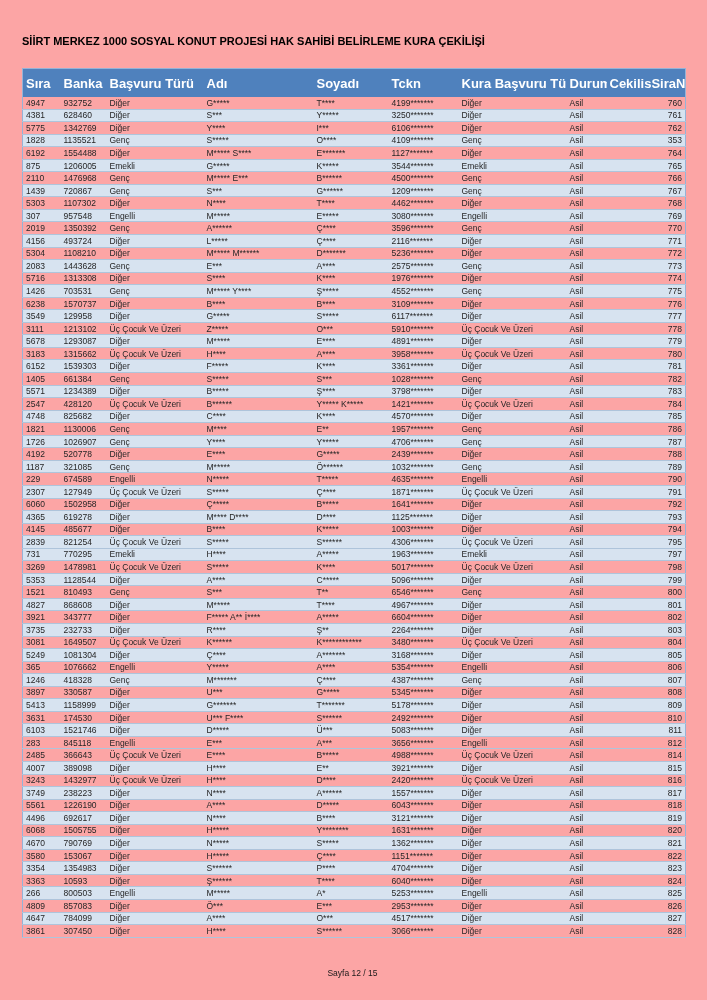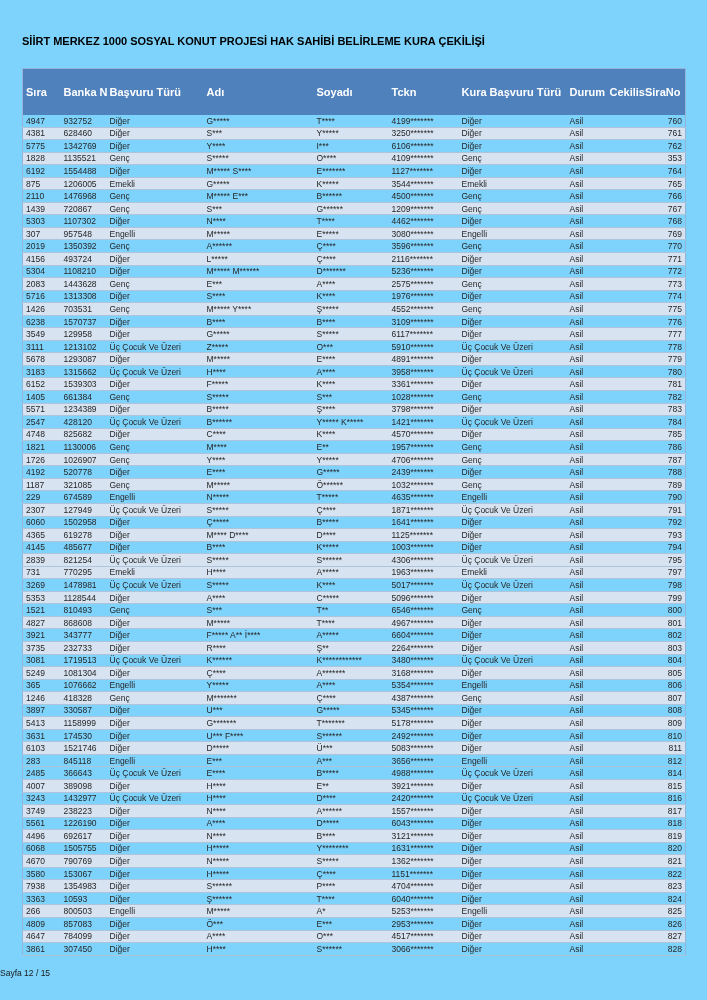--- a/index.html
+++ b/index.html
@@ -5,21 +5,21 @@
   html, body {
     margin: 0;
     padding: 0;
     background: #ffffff;
     font-family: "Liberation Sans", sans-serif;
   }
   .page {
     position: relative;
     width: 707px;
     height: 1000px;
-    background: #7dd3fc;
+    background: #fca5a5;
     overflow: hidden;
   }
   .doc-title {
     position: absolute;
     left: 22px;
     top: 35px;
     width: 660px;
     font-size: 11px;
     font-weight: bold;
     color: #000000;
@@ -30,25 +30,25 @@
     left: 22px;
     top: 68px;
     width: 663px;
     border-collapse: collapse;
     table-layout: fixed;
     border: 1px solid #95B3D7;
   }
   table.lottery-table thead th {
     background: #4F81BD;
     color: #ffffff;
-    font-size: 11px;
+    font-size: 13px;
     font-weight: bold;
     text-align: left;
     vertical-align: middle;
-    height: 46px;
+    height: 28px;
     padding: 0 2px 0 3px;
     white-space: nowrap;
     overflow: hidden;
     border: none;
   }
   table.lottery-table thead th.num {
     text-align: left;
     padding-right: 4px;
   }
   table.lottery-table tbody td {
@@ -66,21 +66,21 @@
     padding-right: 3px;
   }
   table.lottery-table tbody tr.band {
     background: #D7E3F0;
   }
   .page-footer {
     position: absolute;
     left: 0;
     top: 968px;
     width: 705px;
-    text-align: left;
+    text-align: center;
     font-size: 8.5px;
     color: #1a1a1a;
   }
 </style>
 </head>
 <body>
 
 <div class="page">
 
   <div class="doc-title">SİİRT MERKEZ 1000 SOSYAL KONUT PROJESİ HAK SAHİBİ BELİRLEME KURA ÇEKİLİŞİ</div>
@@ -579,21 +579,21 @@
           <td>Diğer</td>
           <td>R****</td>
           <td>Ş**</td>
           <td>2264*******</td>
           <td>Diğer</td>
           <td>Asil</td>
           <td class="num">803</td>
         </tr>
         <tr>
           <td>3081</td>
-          <td>1719513</td>
+          <td>1649507</td>
           <td>Üç Çocuk Ve Üzeri</td>
           <td>K******</td>
           <td>K************</td>
           <td>3480*******</td>
           <td>Üç Çocuk Ve Üzeri</td>
           <td>Asil</td>
           <td class="num">804</td>
         </tr>
         <tr class="band">
           <td>5249</td>
@@ -776,21 +776,21 @@
           <td>153067</td>
           <td>Diğer</td>
           <td>H*****</td>
           <td>Ç****</td>
           <td>1151*******</td>
           <td>Diğer</td>
           <td>Asil</td>
           <td class="num">822</td>
         </tr>
         <tr class="band">
-          <td>7938</td>
+          <td>3354</td>
           <td>1354983</td>
           <td>Diğer</td>
           <td>S******</td>
           <td>P****</td>
           <td>4704*******</td>
           <td>Diğer</td>
           <td>Asil</td>
           <td class="num">823</td>
         </tr>
         <tr>

